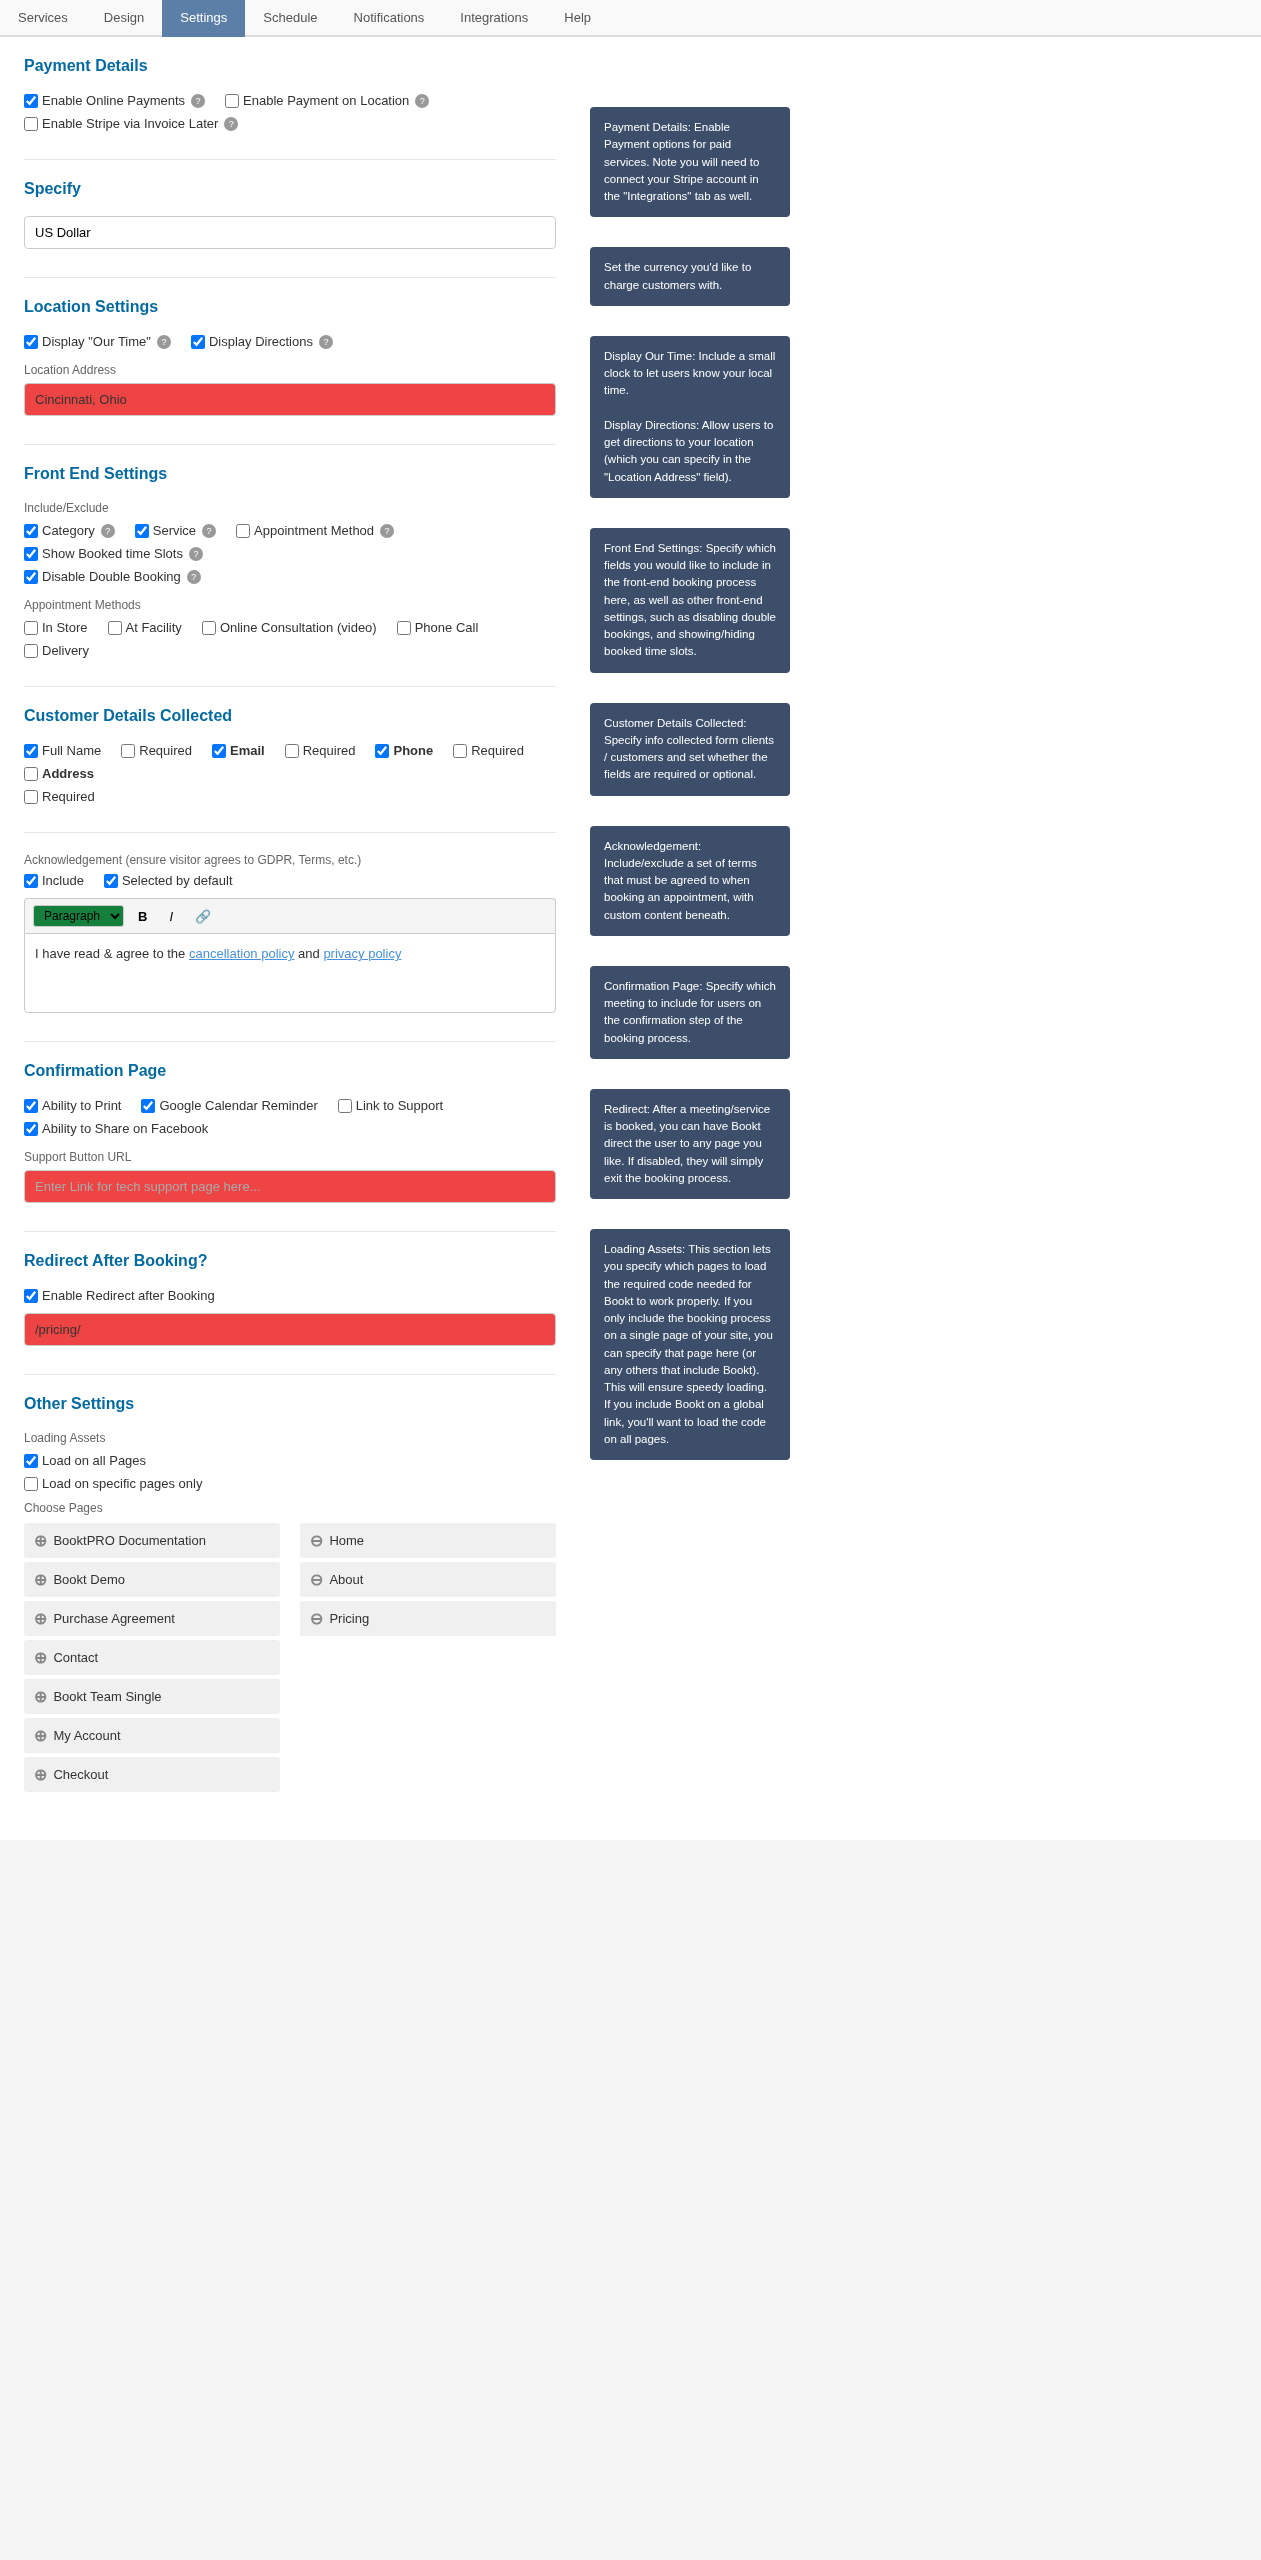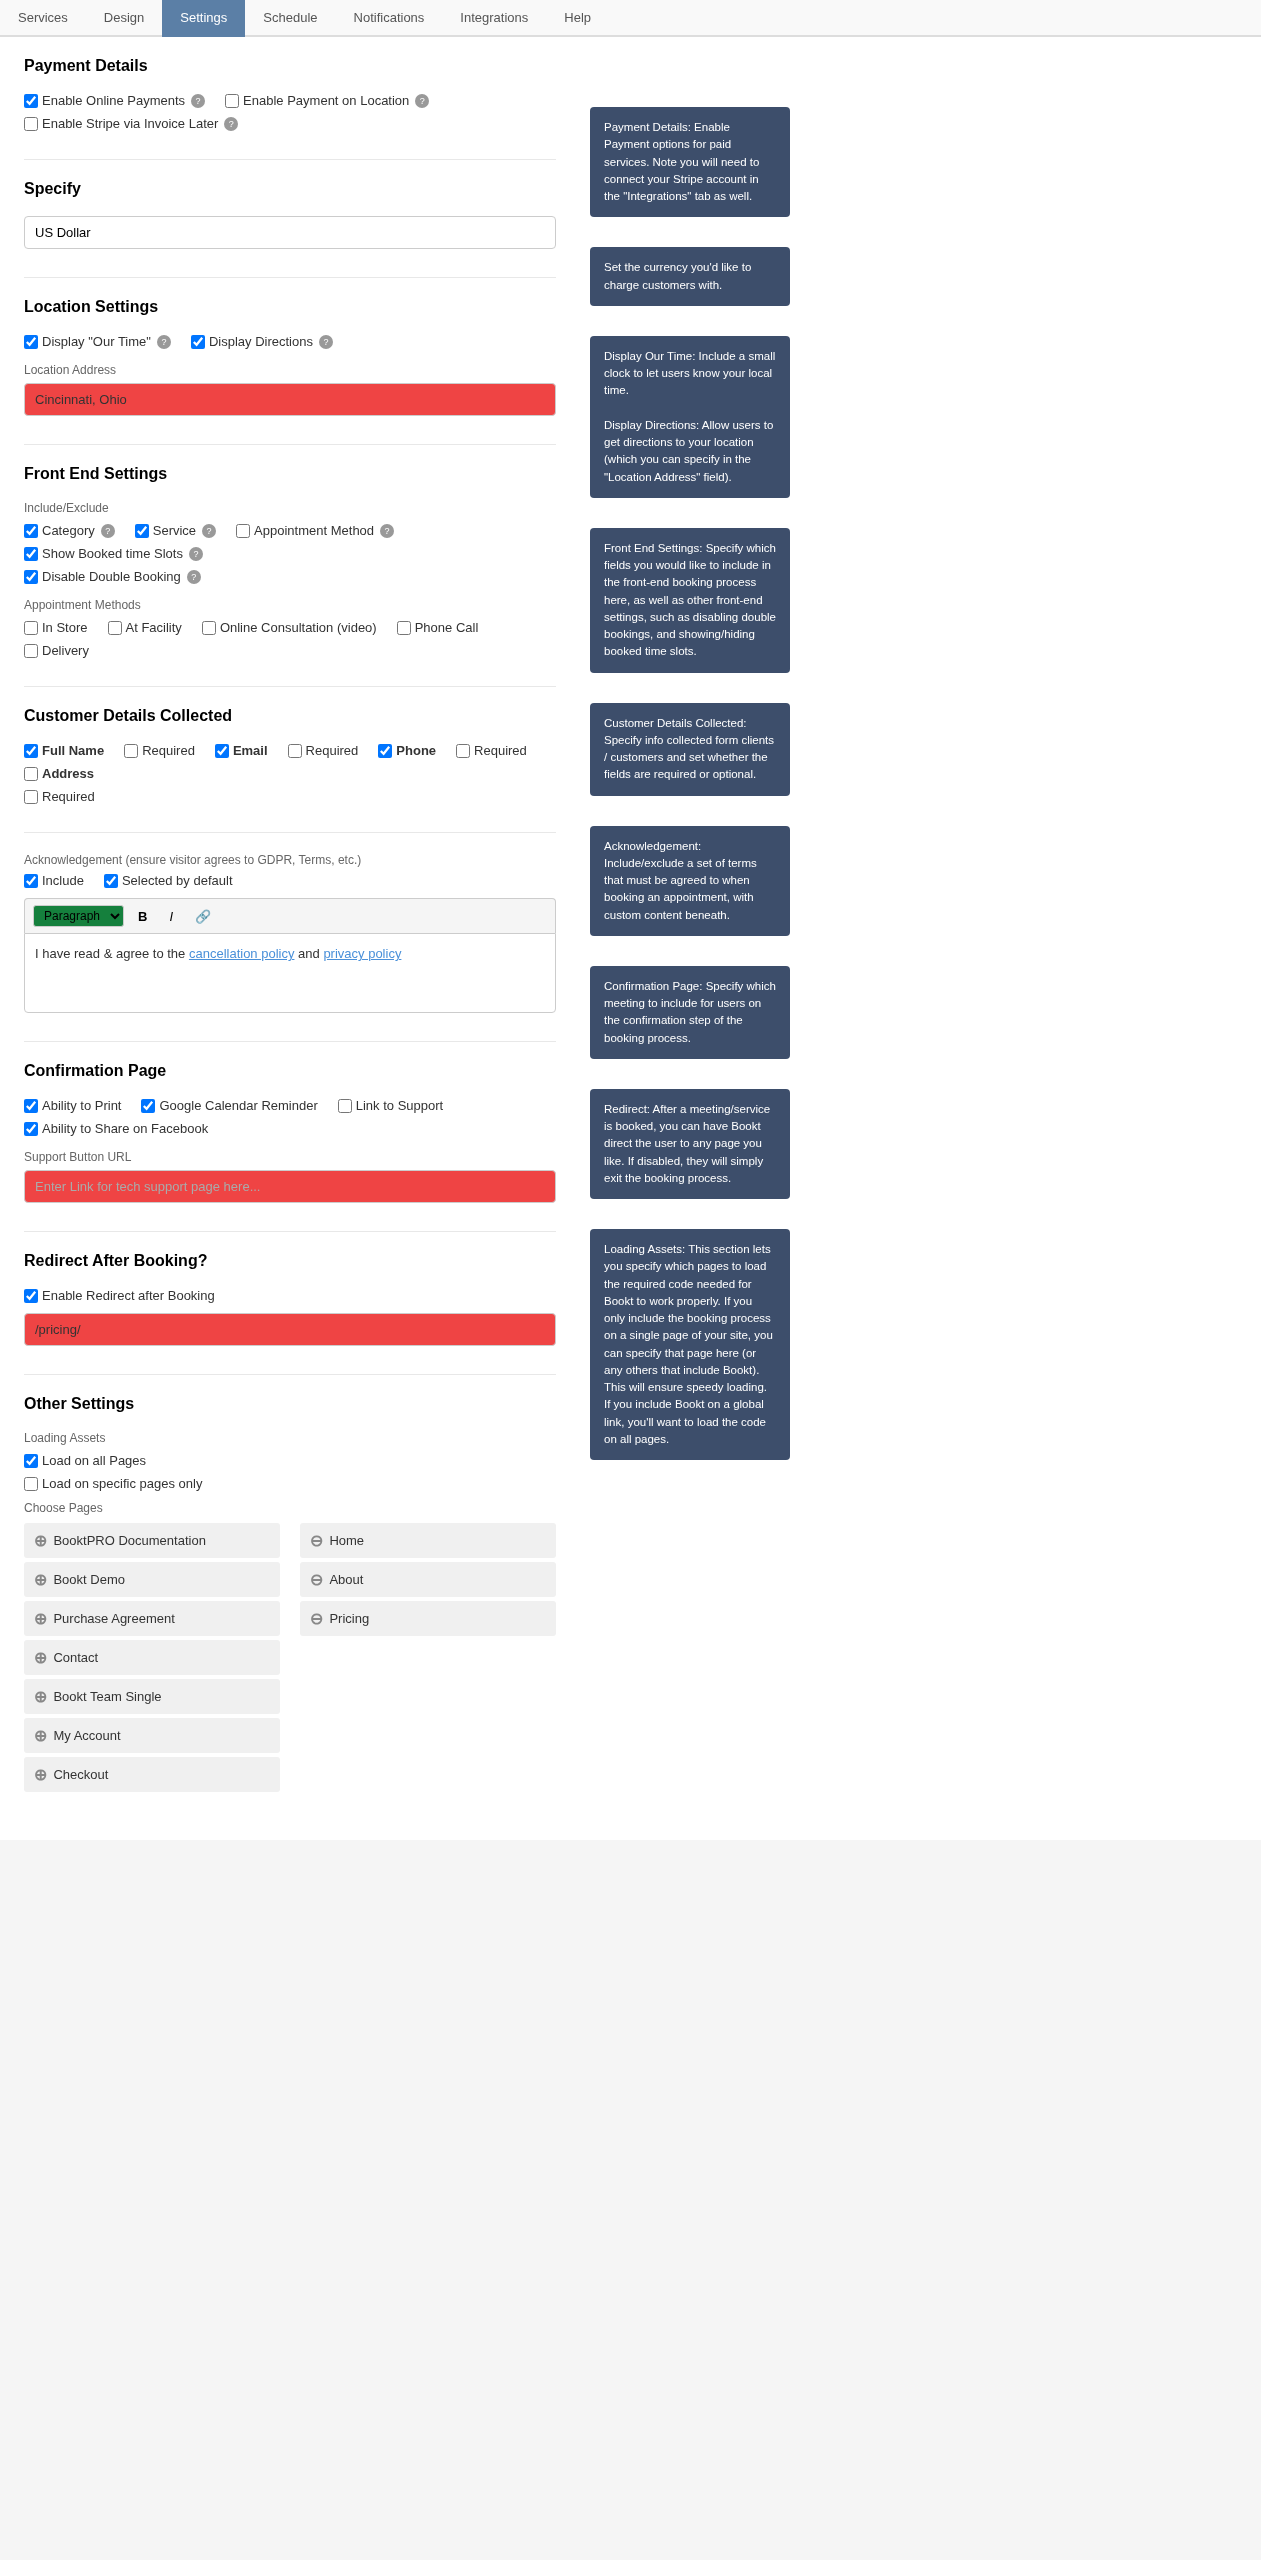--- a/index.html
+++ b/index.html
@@ -44,21 +44,21 @@
       position: relative;
     }
     
     .section {
       margin-bottom: 28px;
       position: relative;
     }
     .section-title {
       font-size: 16px;
       font-weight: 600;
-      color: #000000;
+      color: #0369a1;
       margin-bottom: 14px;
       padding-bottom: 4px;
     }
     
     .checkbox-row {
       display: flex;
       flex-wrap: wrap;
       align-items: center;
       gap: 8px;
       margin-bottom: 8px;
@@ -359,21 +359,21 @@
           </div>
         </div>
 
         <hr class="divider">
 
         <div class="section">
           <div class="section-title">Customer Details Collected</div>
           <div class="checkbox-row">
             <div class="checkbox-item">
               <input type="checkbox" id="full_name" checked="" style="">
-              <label for="full_name" style="font-weight:700;">Full Name</label>
+              <label for="full_name" style="font-weight:400;">Full Name</label>
             </div>
             <div class="checkbox-item">
               <input type="checkbox" id="full_name_req" style="">
               <label for="full_name_req">Required</label>
             </div>
             <div class="checkbox-item">
               <input type="checkbox" id="email" checked="" style="">
               <label for="email" style="font-weight:700;">Email</label>
             </div>
             <div class="checkbox-item">

